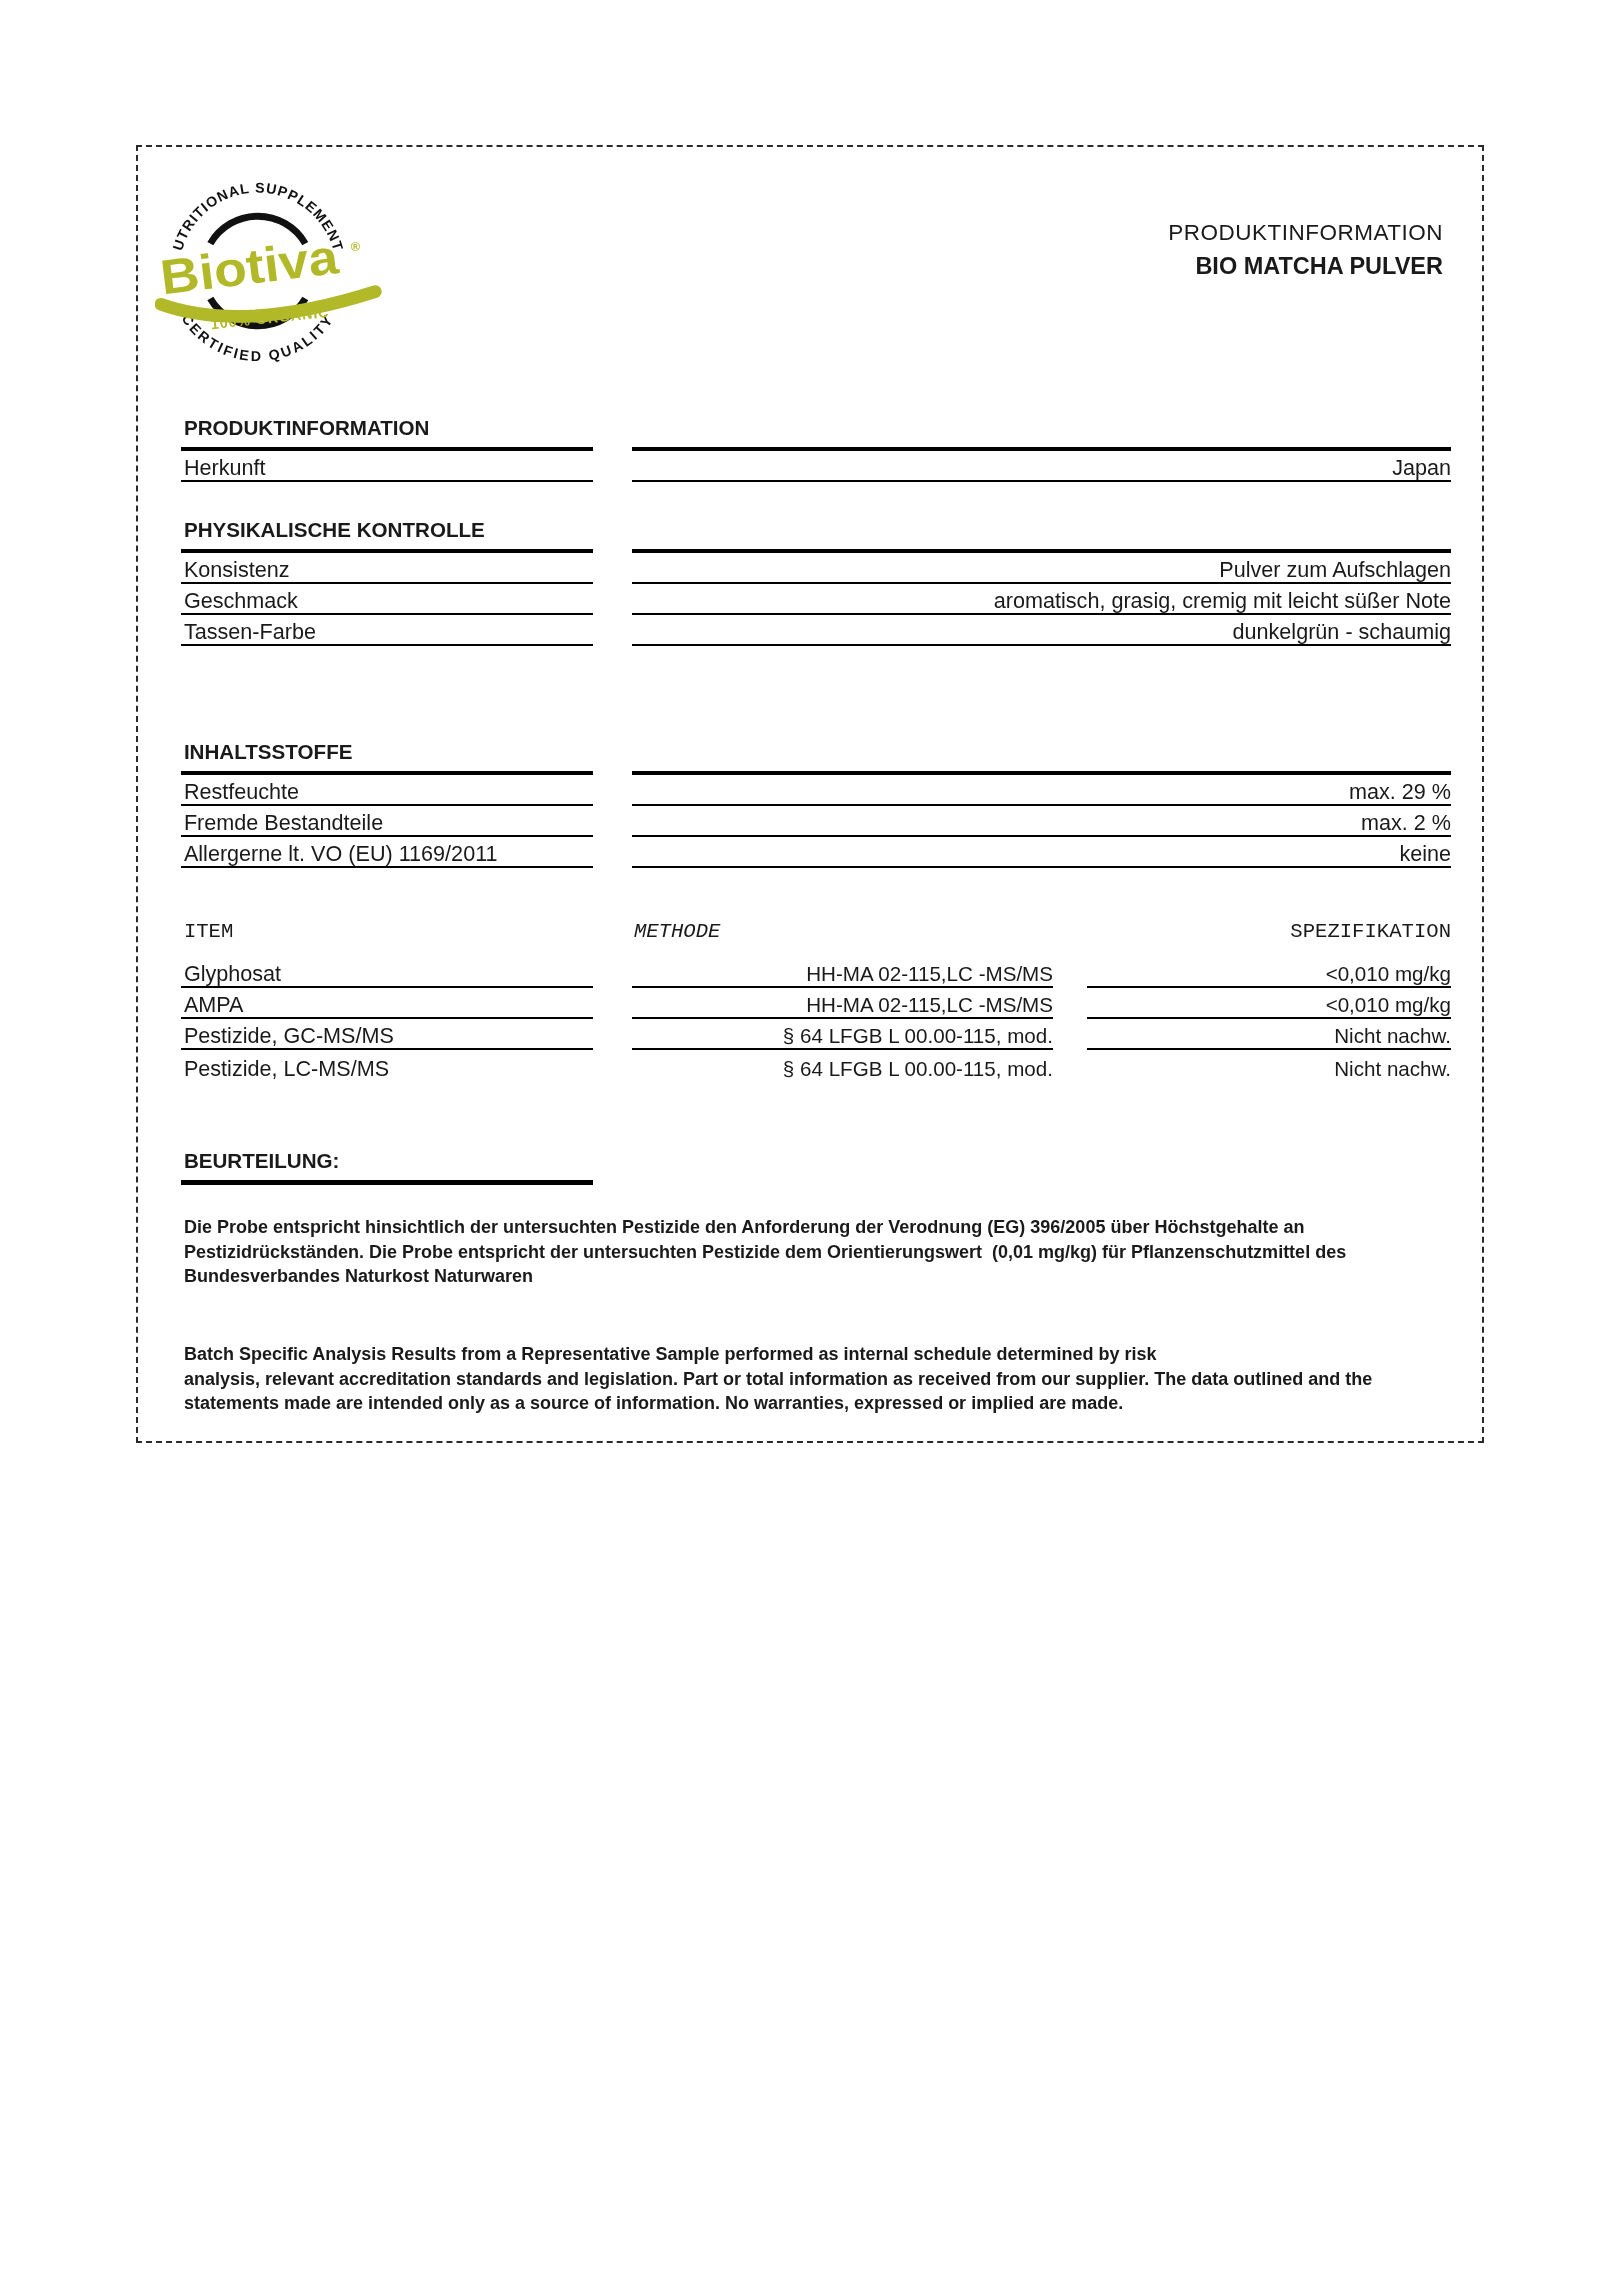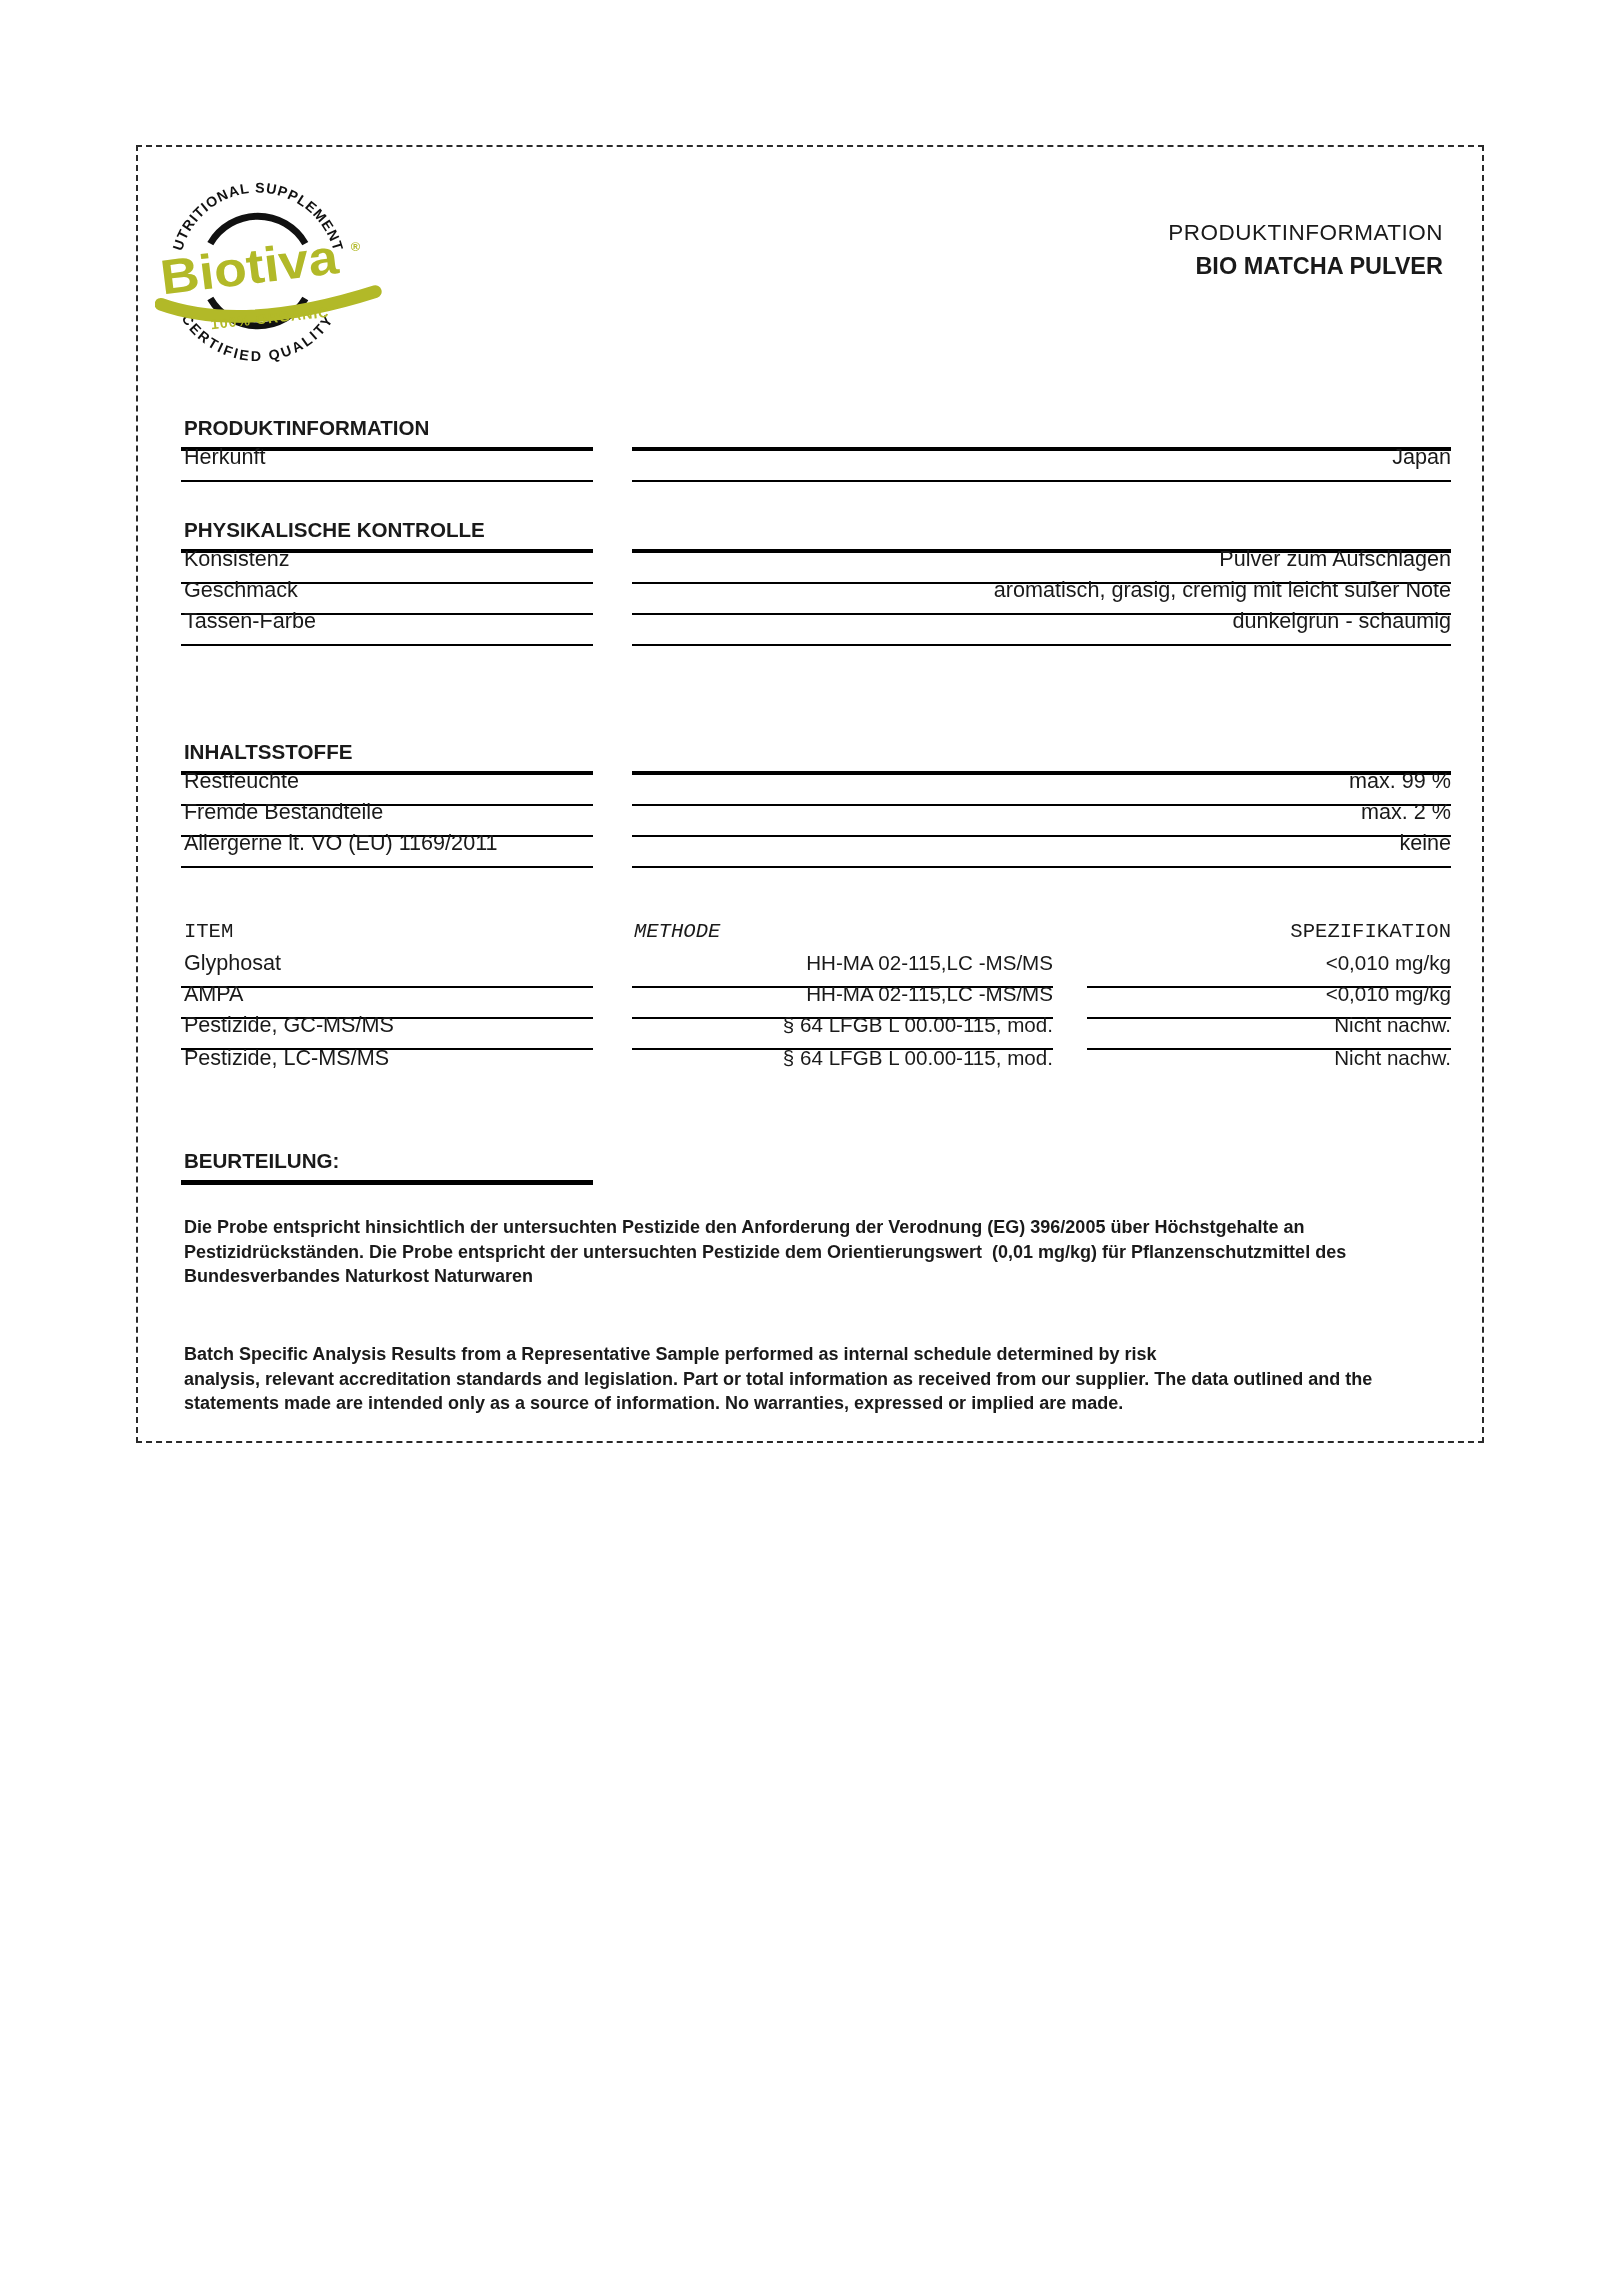--- a/index.html
+++ b/index.html
@@ -24,21 +24,21 @@
     line-height:24.5px;padding:0 0 6.9px 2.9px;border-bottom:4.9px solid #000;
   }
   .sec-title.thick{border-bottom-width:5.9px;}
   .head-rule{width:819px;margin-left:39px;height:0;border-bottom:4.9px solid #000;}
   .head-rule.mid{width:421px;}
   .head-rule.right{width:364px;margin-left:34px;}
 
   .row{display:flex;height:31px;}
   .cell{
     box-sizing:border-box;display:flex;align-items:flex-end;
-    border-bottom:2.9px solid #000;padding-bottom:12px;font-size:21.6px;line-height:23.5px;
+    border-bottom:2.9px solid #000;padding-bottom:1px;font-size:21.6px;line-height:23.5px;
   }
   .cell-l{width:412px;padding-left:2.9px;}
   .cell-r{width:819px;margin-left:39px;justify-content:flex-end;}
   .cell-mid{width:421px;margin-left:39px;justify-content:flex-end;font-size:20.6px;}
   .cell-spec{width:364px;margin-left:34px;justify-content:flex-end;font-size:20.6px;}
   .row.no-line .cell{border-bottom:none;}
 
   .col-head-row{display:flex;align-items:flex-end;height:29px;}
   .col-head{font-size:20.6px;line-height:23.5px;font-family:Liberation Mono, monospace;}
   .col-head.item{width:412px;padding-left:2.9px;}
@@ -109,21 +109,21 @@
     </div>
   </div>
 
   <div class="sec" style="top:740px">
     <div class="head-row">
       <div class="sec-title">INHALTSSTOFFE</div>
       <div class="head-rule"></div>
     </div>
     <div class="row">
       <div class="cell cell-l">Restfeuchte</div>
-      <div class="cell cell-r">max. 99 %</div>
+      <div class="cell cell-r">max. 29 %</div>
     </div>
     <div class="row">
       <div class="cell cell-l">Fremde Bestandteile</div>
       <div class="cell cell-r">max. 2 %</div>
     </div>
     <div class="row">
       <div class="cell cell-l">Allergerne lt. VO (EU) 1169/2011</div>
       <div class="cell cell-r">keine</div>
     </div>
   </div>

